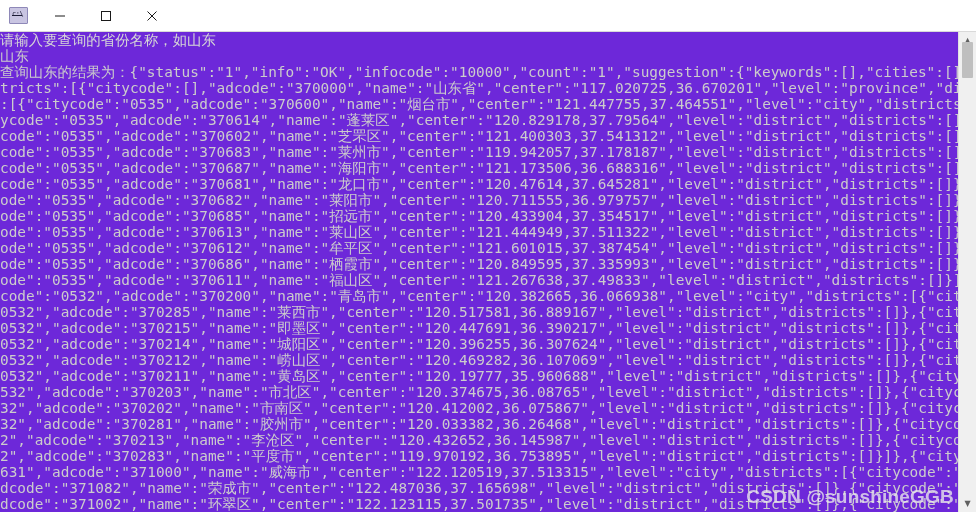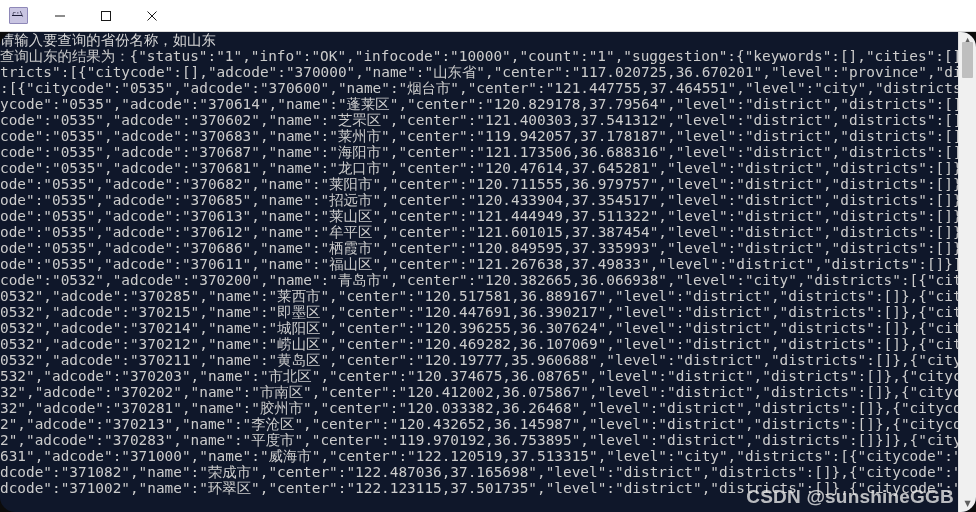--- a/index.html
+++ b/index.html
@@ -84,23 +84,22 @@
     align-items: center;
     justify-content: center;
     background: transparent;
   }
   .win-btn svg { display: block; }
 
   
   .console-wrap {
     position: relative;
     flex: 1 1 auto;
-    background: #0f172a;
-    overflow: hidden;
-    border-radius: 15px;
+    background: #6d28d9;
+    overflow: hidden;
   }
   .console {
     position: absolute;
     left: 0;
     top: 0;
     right: 17px;
     bottom: 0;
     overflow: hidden;
     padding: 0;
   }
@@ -190,20 +189,21 @@
           <line x1="1.5" y1="1.5" x2="10.5" y2="10.5" stroke="#1a1a1a" stroke-width="1"></line>
           <line x1="10.5" y1="1.5" x2="1.5" y2="10.5" stroke="#1a1a1a" stroke-width="1"></line>
         </svg>
       </div>
     </div>
   </div>
 
   <div class="console-wrap">
     <div class="console" id="console-output">
         <div class="cline first">请输入要查询的省份名称，如山东</div>
+        <div class="cline">山东</div>
         <div class="cline">查询山东的结果为：{"status":"1","info":"OK","infocode":"10000","count":"1","suggestion":{"keywords":[],"cities":[]},"dis</div>
         <div class="cline">tricts":[{"citycode":[],"adcode":"370000","name":"山东省","center":"117.020725,36.670201","level":"province","districts"</div>
         <div class="cline">:[{"citycode":"0535","adcode":"370600","name":"烟台市","center":"121.447755,37.464551","level":"city","districts":[{"cit</div>
         <div class="cline">ycode":"0535","adcode":"370614","name":"蓬莱区","center":"120.829178,37.79564","level":"district","districts":[]},{"city</div>
         <div class="cline">code":"0535","adcode":"370602","name":"芝罘区","center":"121.400303,37.541312","level":"district","districts":[]},{"city</div>
         <div class="cline">code":"0535","adcode":"370683","name":"莱州市","center":"119.942057,37.178187","level":"district","districts":[]},{"city</div>
         <div class="cline">code":"0535","adcode":"370687","name":"海阳市","center":"121.173506,36.688316","level":"district","districts":[]},{"city</div>
         <div class="cline">code":"0535","adcode":"370681","name":"龙口市","center":"120.47614,37.645281","level":"district","districts":[]},{"cityc</div>
         <div class="cline">ode":"0535","adcode":"370682","name":"莱阳市","center":"120.711555,36.979757","level":"district","districts":[]},{"cityc</div>
         <div class="cline">ode":"0535","adcode":"370685","name":"招远市","center":"120.433904,37.354517","level":"district","districts":[]},{"cityc</div>

